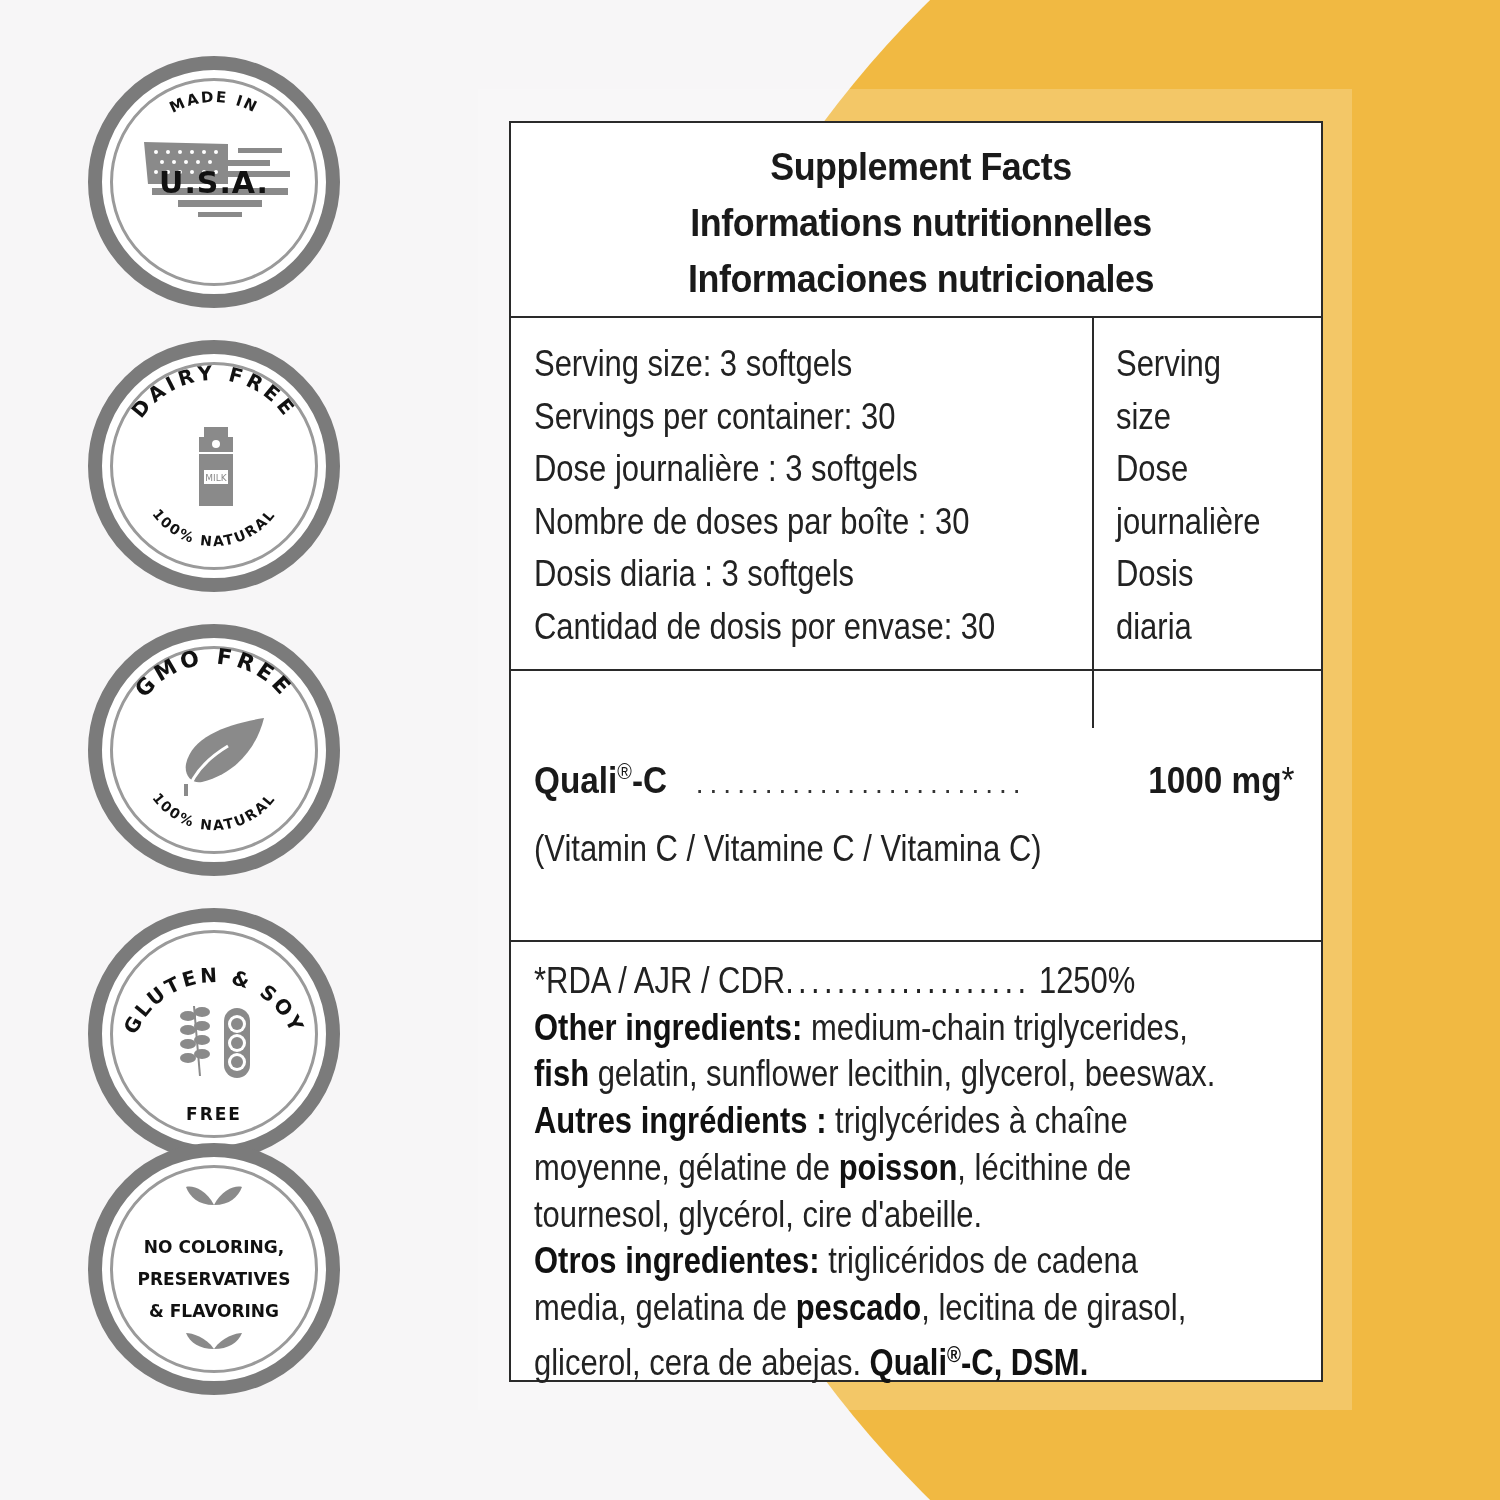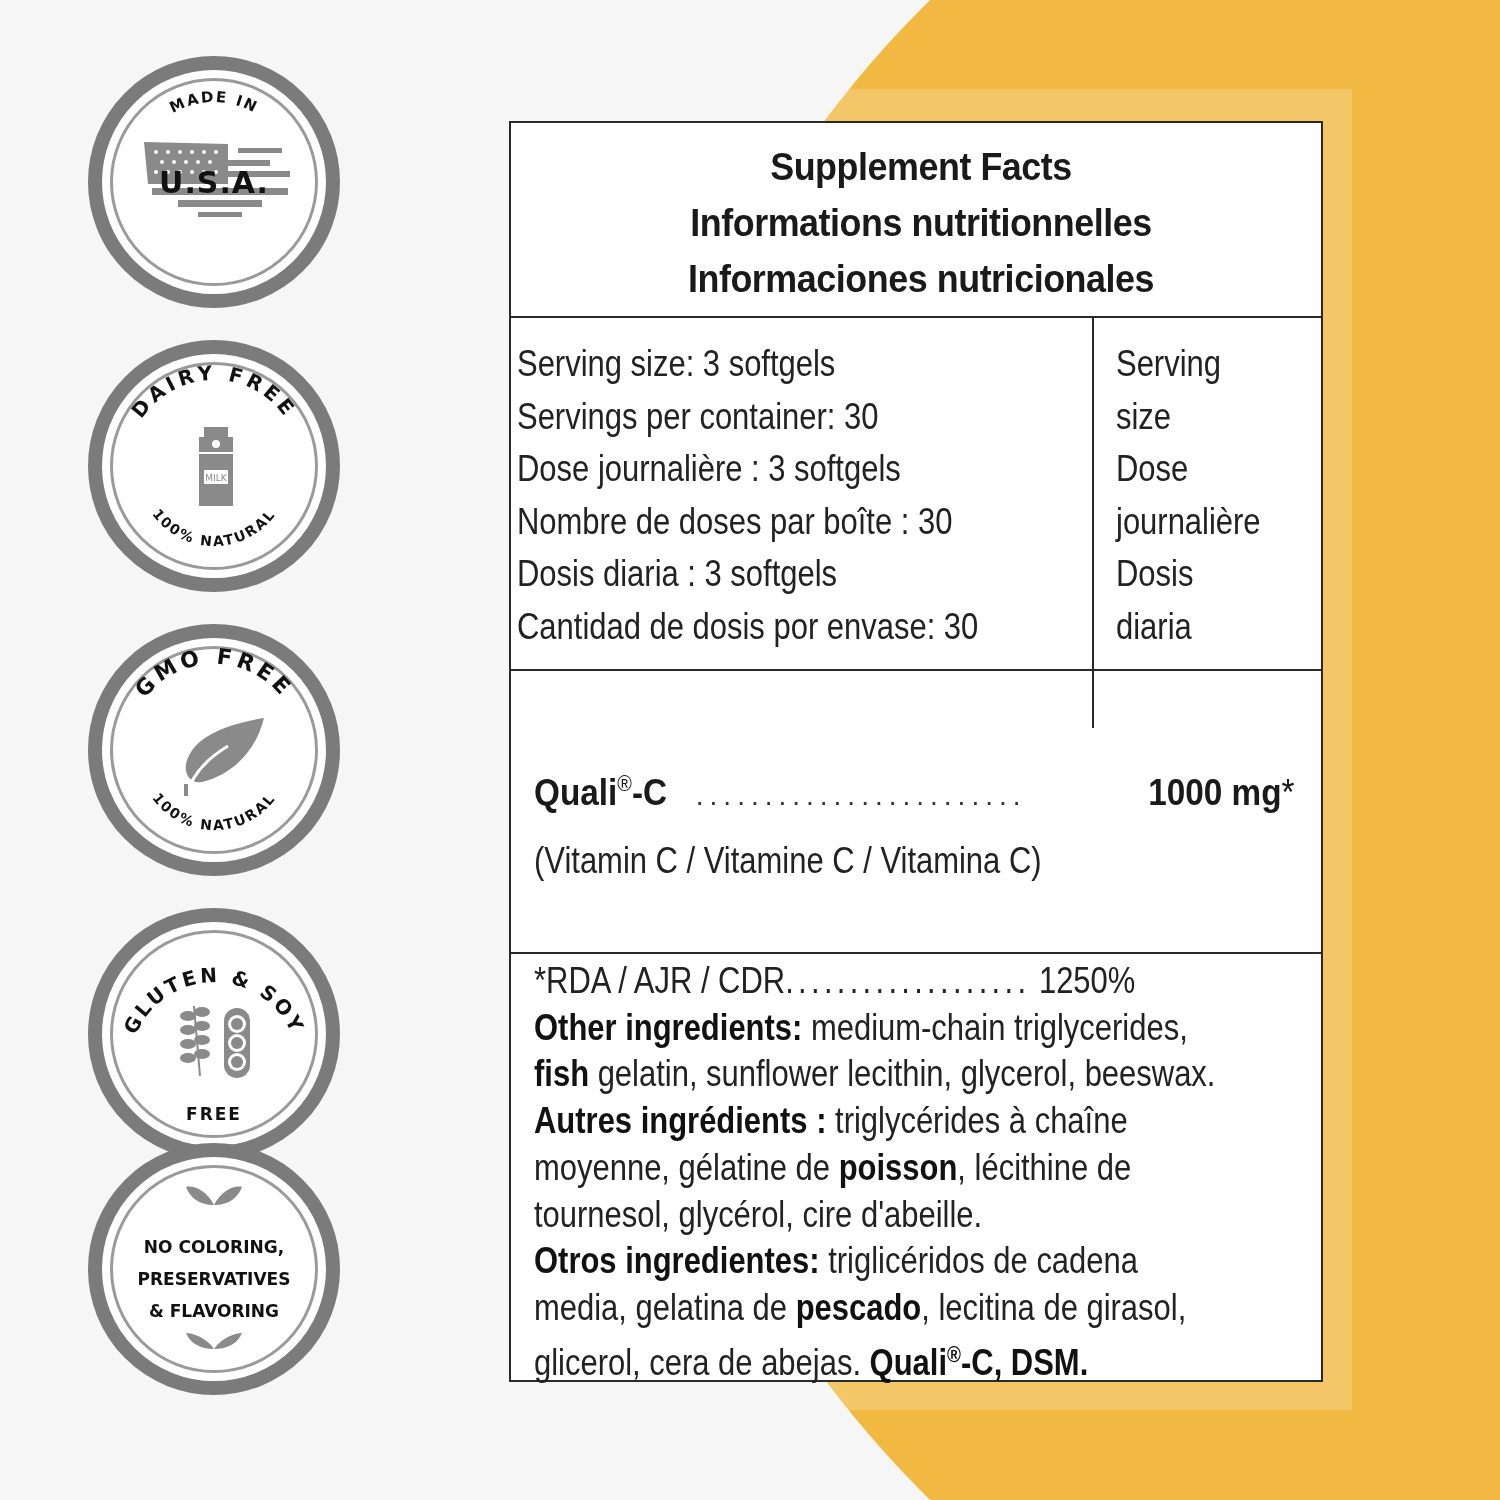--- a/index.html
+++ b/index.html
@@ -24,27 +24,27 @@
       position: absolute; left: 509px; top: 121px; width: 810px; height: 1257px;
       background: #ffffff; border: 2px solid #2a2a2a; box-sizing: content-box;
     }
     .sec { position: absolute; left: 0; width: 810px; box-sizing: border-box; }
     .sec-title { top: 0; height: 195px; border-bottom: 2px solid #2a2a2a; text-align: center; padding-top: 16px; padding-left: 10px; }
     .sec-title div {
       font-weight: bold; font-size: 39px; line-height: 56px; letter-spacing: -0.5px;
       transform: scaleX(0.92); transform-origin: center;
     }
     .sec-serving { top: 195px; height: 353px; border-bottom: 2px solid #2a2a2a; }
-    .serv-left { position: absolute; left: 0; top: 0; width: 583px; height: 410px; border-right: 2px solid #2a2a2a; padding: 20px 0 0 6px; box-sizing: border-box; }
+    .serv-left { position: absolute; left: 0; top: 0; width: 583px; height: 410px; border-right: 2px solid #2a2a2a; padding: 20px 0 0 23px; box-sizing: border-box; }
     .serv-right { position: absolute; left: 585px; top: 0; width: 225px; height: 351px; padding: 20px 0 8px 20px; box-sizing: border-box; }
     .line {
       font-size: 36px; line-height: 52.5px; white-space: nowrap; font-weight: normal;
       transform: scaleX(0.86); transform-origin: left center; color: #222;
     }
-    .sec-ingr { top: 572px; height: 259px; border-bottom: 2px solid #2a2a2a; }
+    .sec-ingr { top: 560px; height: 259px; border-bottom: 2px solid #2a2a2a; }
     .ingr-row {
       position: absolute; left: 23px; top: 76px; width: 760px; display: flex; align-items: baseline;
       font-size: 37px; font-weight: bold; white-space: nowrap;
     }
     .ingr-row .name, .ingr-row .amt { transform: scaleX(0.9); }
     .ingr-row .name { transform-origin: left center; }
     .ingr-row .amt { transform-origin: right center; }
     .ingr-row sup { font-size: 22px; font-weight: normal; vertical-align: 14px; }
     .dots { flex: 1; overflow: hidden; font-weight: normal; color: #333; letter-spacing: 6px; margin: 0 6px 0 14px; font-size: 28px; }
     .ast { font-weight: normal; }

